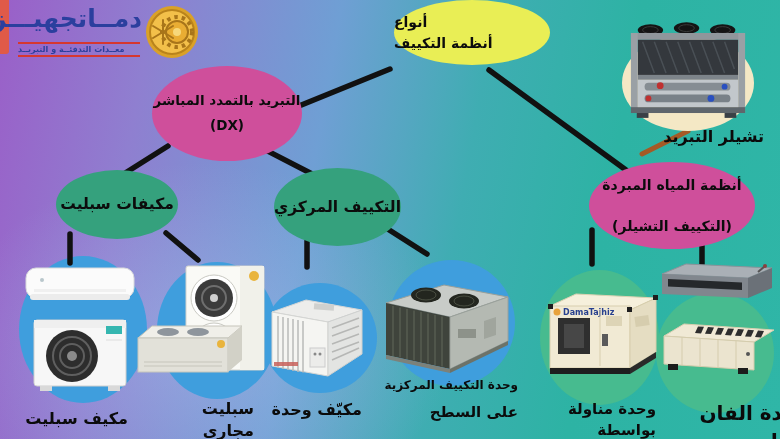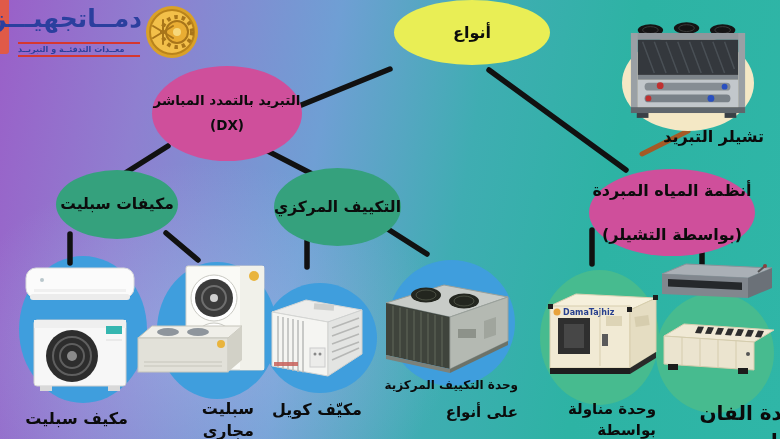--- a/index.html
+++ b/index.html
@@ -11,25 +11,25 @@
       linear-gradient(100deg, var(--bg-left,#9a5fc8) 0%, #8f7fd0 18%, var(--bg-mid,#6f9fd4) 40%, #3fadb2 58%, var(--bg-right,#2db3a4) 75%, #2fb6a7 100%);
   }
   .abs{position:absolute;}
   svg{display:block;}
   
   .node{
     position:absolute; border-radius:50%; display:flex; flex-direction:column;
     align-items:center; justify-content:center; text-align:center;
     color:#0c0c0c; font-weight:bold; direction:rtl; z-index:3; line-height:1.45;
   }
-  .node-root{left:394px; top:0; width:156px; height:65px; background:var(--node-root,#e9ee55); font-size:16px;}
+  .node-root{left:394px; top:0; width:156px; height:65px; background:var(--node-root,#e9ee55); font-size:14px;align-items:flex-end;}
   .node-pink{background:var(--node-pink,#cf4f9b);}
   .node-green{background:var(--node-green,#35a17d);}
   .node-dx{left:152px; top:66px; width:150px; height:95px; font-size:13.5px; row-gap:5px;}
-  .node-chilled{left:589px; top:169px; width:166px; height:87px; font-size:16px; row-gap:20px;}
+  .node-chilled{left:589px; top:162px; width:166px; height:87px; font-size:14px; row-gap:20px;}
   .node-split{left:56px; top:170px; width:122px; height:69px; font-size:15.5px;}
   .node-central{left:274px; top:168px; width:127px; height:78px; font-size:15.5px;}
   
   .connectors{position:absolute; left:0; top:0; z-index:2;}
   
   .logo{position:absolute; left:10px; top:4px; width:190px; height:58px; z-index:4;}
   .logo-title{position:absolute; left:0; top:0; width:132px; text-align:center;
     font-size:25px; font-weight:bold; color:var(--logo-blue,#2b3f9e); direction:rtl; letter-spacing:-1px;}
   .logo-sub{position:absolute; left:8px; top:38px; width:122px; text-align:left;
     border-top:2px solid var(--logo-red,#d6372f); border-bottom:2px solid var(--logo-red,#d6372f);
@@ -82,30 +82,31 @@
       <g stroke="#a8751a" stroke-width="2" stroke-linecap="round">
         <line x1="19" y1="16" x2="19" y2="40"></line>
         <line x1="9" y1="22" x2="29" y2="34"></line>
         <line x1="9" y1="34" x2="29" y2="22"></line>
       </g>
     </svg>
   </div>
 
   <div class="node node-root">
     <div>أنواع</div>
+    <div>أنظمة التكييف</div>
   </div>
 
   <div class="node node-pink node-dx">
     <div>التبريد بالتمدد المباشر</div>
     <div>(DX)</div>
   </div>
 
   <div class="node node-pink node-chilled">
     <div>أنظمة المياه المبردة</div>
-    <div>(بواسطة التشيلر)</div>
+    <div>(التكييف التشيلر)</div>
   </div>
 
   <div class="node node-green node-split">
     <div>مكيفات سبليت</div>
   </div>
 
   <div class="node node-green node-central">
     <div>التكييف المركزي</div>
   </div>
 
@@ -207,21 +208,21 @@
     <rect x="12" y="74" width="24" height="4" fill="#c8605a" opacity="0.85"></rect>
     <polygon points="66,34 100,22 100,66 66,88" fill="#e3e4e2" stroke="#d0d1cf"></polygon>
     <g stroke="#b6b7b5" stroke-width="1.5">
       <line x1="70" y1="40" x2="97" y2="30"></line>
         <line x1="70" y1="48" x2="97" y2="38"></line>
       <line x1="70" y1="56" x2="97" y2="46"></line>
         <line x1="70" y1="64" x2="97" y2="54"></line>
       <line x1="70" y1="72" x2="97" y2="60"></line>
     </g>
   </svg>
-  <div class="plabel" style="left:262px; top:399px; width:100px;">مكيّف كويل</div>
+  <div class="plabel" style="left:262px; top:399px; width:100px;">مكيّف وحدة</div>
 
   <div class="abs pcircle pc-blue" style="left:388px; top:260px; width:127px; height:126px;"></div>
   <svg class="abs pimg" style="left:366px; top:277px;" width="148" height="100" viewBox="0 0 148 100">
     <polygon points="20,26 78,8 142,20 84,40" fill="#c8ccc8" stroke="#9aa09a"></polygon>
     <ellipse cx="60" cy="18" rx="15" ry="7.5" fill="#23261f"></ellipse>
     <ellipse cx="60" cy="18" rx="10" ry="5" fill="none" stroke="#4a4f42"></ellipse>
     <ellipse cx="98" cy="24" rx="15" ry="7.5" fill="#23261f"></ellipse>
     <ellipse cx="98" cy="24" rx="10" ry="5" fill="none" stroke="#4a4f42"></ellipse>
     <polygon points="20,26 84,40 84,92 20,78" fill="#3f443c"></polygon>
     <g stroke="#575c50" stroke-width="1.5">
@@ -234,21 +235,21 @@
       <line x1="69" y1="38" x2="69" y2="88"></line>
         <line x1="76" y1="39.5" x2="76" y2="89.5"></line>
     </g>
     <polygon points="84,40 142,20 142,64 84,92" fill="#b4b9b2" stroke="#9aa09a"></polygon>
     <rect x="92" y="52" width="18" height="9" fill="#8d928a"></rect>
     <polygon points="118,44 130,40 130,58 118,62" fill="#a0a59d"></polygon>
     <polygon points="20,78 84,92 84,96 20,82" fill="#7c817a"></polygon>
     <polygon points="84,92 142,64 142,68 84,96" fill="#6d7268"></polygon>
   </svg>
   <div class="plabel" style="left:356px; top:377px; width:162px; font-size:12px;">وحدة التكييف المركزية</div>
-  <div class="plabel" style="left:356px; top:402px; width:162px; font-size:15px;">على أنواع</div>
+  <div class="plabel" style="left:356px; top:402px; width:162px; font-size:15px;">على السطح</div>
 
   <div class="abs pcircle pc-green" style="left:540px; top:270px; width:119px; height:135px;"></div>
   <svg class="abs pimg" style="left:542px; top:282px;" width="120" height="110" viewBox="0 0 120 110">
     <polygon points="8,24 34,12 114,16 88,28" fill="#f6f0dc" stroke="#dcd2b2"></polygon>
     <rect x="8" y="24" width="80" height="62" fill="#f1ead4" stroke="#d8cead"></rect>
     <polygon points="88,28 114,16 114,70 88,86" fill="#e5ddc2" stroke="#d8cead"></polygon>
     <rect x="16" y="36" width="32" height="36" fill="#2f2f2f"></rect>
     <rect x="22" y="42" width="20" height="24" fill="#474747"></rect>
     <circle cx="15" cy="30" r="3.5" fill="#e8a33c"></circle>
     <text x="21" y="33" font-size="8" font-weight="bold" fill="#27408f">DamaTajhiz</text>

